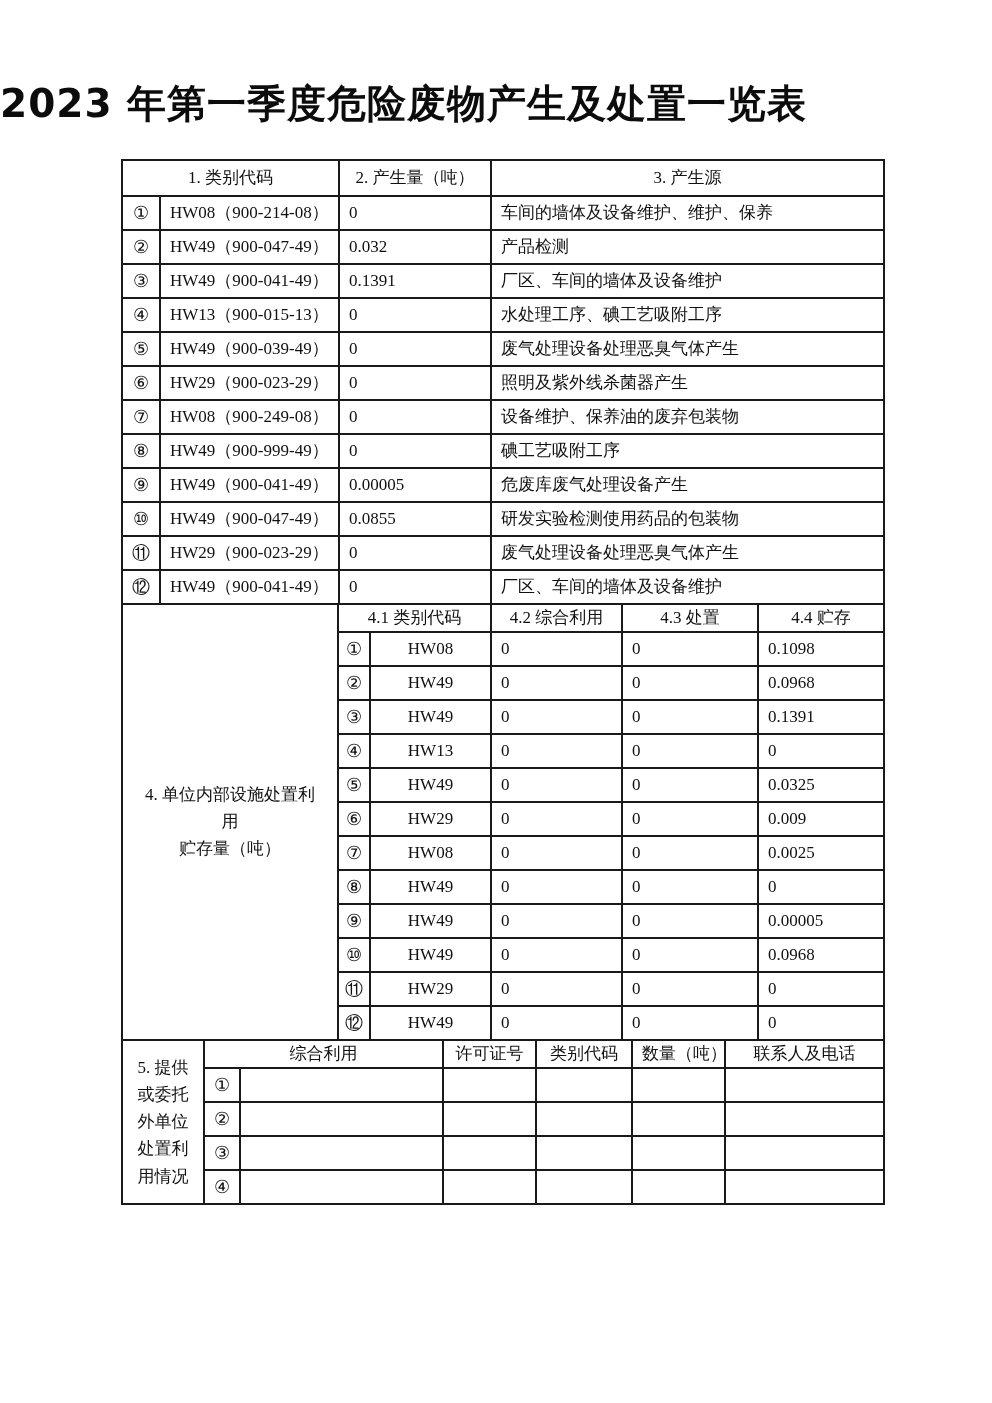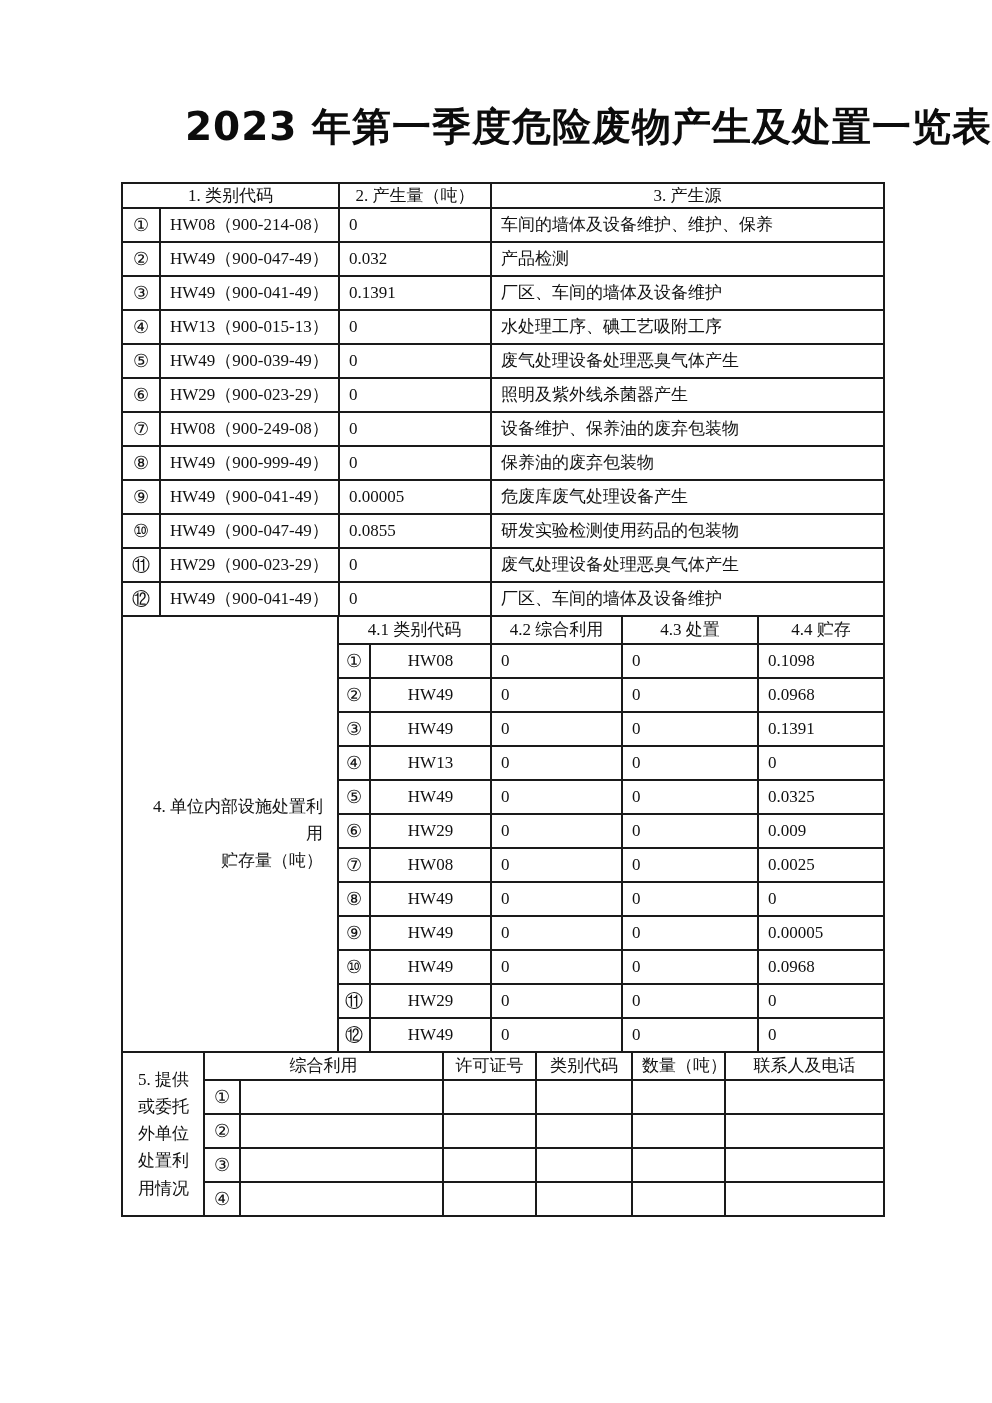--- a/index.html
+++ b/index.html
@@ -7,22 +7,22 @@
   .page {
     position: relative;
     width: 992px;
     height: 1403px;
     background: #ffffff;
     color: #111111;
     font-family: "Liberation Serif", "DejaVu Serif", serif;
     overflow: hidden;
   }
   .title {
-    padding-top: 104px;
-    text-align: right;
+    padding-top: 81px;
+    text-align: left;
     font-family: "DejaVu Sans", "Liberation Sans", sans-serif;
     font-weight: 700;
     font-size: 39px;
     line-height: 1.2;
     letter-spacing: 1px;
     color: #0c0c0c;
   }
   table.tbl {
     border-collapse: collapse;
     table-layout: fixed;
@@ -37,26 +37,26 @@
   .tbl td, .tbl th {
     border: 2px solid #1a1a1a;
     padding: 0 9px;
     font-weight: normal;
     vertical-align: middle;
     overflow: hidden;
     white-space: nowrap;
     text-align: left;
     height: 34px;
   }
-  .tbl tr.hdr th { text-align: center; height: 25px; }
+  .tbl tr.hdr th { text-align: center; height: 36px; }
   .tblB tr.hdr th, .tblC tr.hdr th { height: 28px; }
   td.num { text-align: center; padding: 0 2px; font-size: 18px; }
   td.center { text-align: center; border-radius: 13px; }
   td.biglabel {
-    text-align: right;
+    text-align: center;
     white-space: normal;
     line-height: 1.6;
     padding: 0 14px;
   }
   td.biglabel span { display: block; }
   td.empty { background: #ffffff; }
 </style>
 </head>
 <body>
 
@@ -116,21 +116,21 @@
     <tr>
       <td class="num">⑦</td>
       <td>HW08（900-249-08）</td>
       <td>0</td>
       <td>设备维护、保养油的废弃包装物</td>
     </tr>
     <tr>
       <td class="num">⑧</td>
       <td>HW49（900-999-49）</td>
       <td>0</td>
-      <td>保养油的废弃包装物</td>
+      <td>碘工艺吸附工序</td>
     </tr>
     <tr>
       <td class="num">⑨</td>
       <td>HW49（900-041-49）</td>
       <td>0.00005</td>
       <td>危废库废气处理设备产生</td>
     </tr>
     <tr>
       <td class="num">⑩</td>
       <td>HW49（900-047-49）</td>

